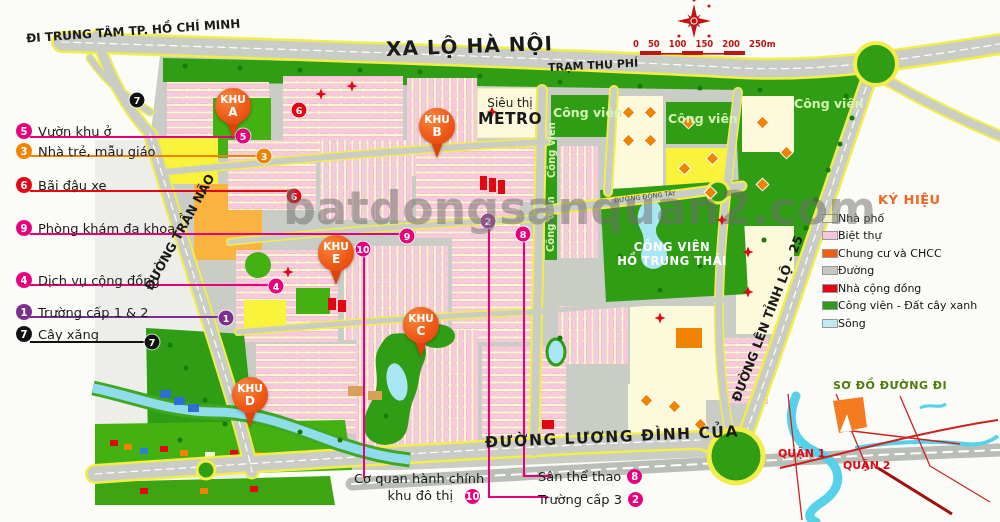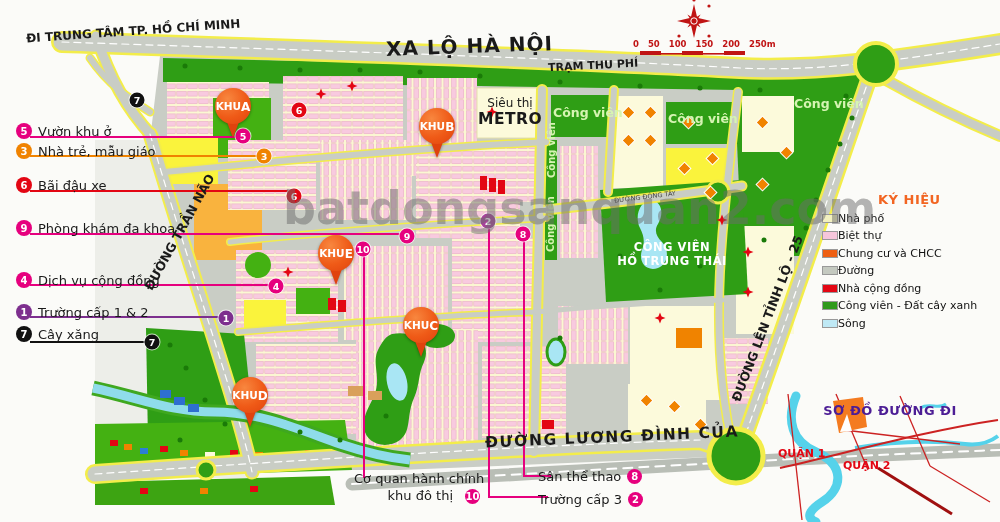--- a/index.html
+++ b/index.html
@@ -14,33 +14,33 @@
   .callout-row{position:absolute;display:flex;align-items:center;gap:6px;z-index:5;}
   .callout-num{width:16px;height:16px;border-radius:50%;color:#fff;font-size:10px;font-weight:bold;
       display:flex;align-items:center;justify-content:center;flex:0 0 16px;}
   .callout-label{font-size:13px;color:#1a1a1a;}
   .pin{position:absolute;width:40px;height:52px;transform:translate(-50%,-100%);z-index:4;
        filter:drop-shadow(0 1px 1.5px rgba(0,0,0,.35));}
   .pin-tail{position:absolute;top:26px;left:50%;transform:translateX(-50%);width:0;height:0;
        border-left:9px solid transparent;border-right:9px solid transparent;border-top:24px solid #e0420e;}
   .pin-bulb{position:absolute;top:0;left:2px;width:36px;height:36px;border-radius:50%;
        background:radial-gradient(circle at 35% 30%,#f8873f 0%,#ef5a17 55%,#e0420e 100%);
-       display:flex;align-items:center;justify-content:center;color:#fff;
+       display:flex;flex-direction:column;align-items:center;justify-content:center;color:#fff;
        font-weight:bold;line-height:1;}
   .pin-khu{font-size:10.5px;} .pin-letter{font-size:12px;margin-top:1px;}
   .legend{position:absolute;left:822px;top:192px;width:176px;z-index:5;}
   .legend-title{margin-left:56px;font-size:13px;font-weight:bold;color:#f26522;letter-spacing:.5px;}
   .legend-row{display:flex;align-items:center;margin-top:4.5px;font-size:11px;color:#111;}
   .legend-row:first-of-type{margin-top:9px;}
   .swatch{width:16px;height:9px;border:1px solid #999;box-sizing:border-box;flex:0 0 16px;}
   .scalebar{position:absolute;left:633px;top:39px;display:flex;gap:9px;z-index:5;
        font-size:8.5px;font-weight:bold;color:#c01414;}
   .b13{font-size:13px;color:#1a1a1a;}
   .parklabel{color:#d6f4b2;font-weight:bold;font-size:12.5px;}
-  .minimap-t{color:#4c1d95;font-weight:bold;font-size:13px;letter-spacing:.5px;margin-top:24px;}
+  .minimap-t{color:#4d7c0f;font-weight:bold;font-size:11px;letter-spacing:.5px;}
   .quan{color:#e30613;font-weight:bold;font-size:11px;}
 </style>
 </head>
 <body>
 
 <div class="scene">
 
   <svg width="1000" height="522" viewBox="0 0 1000 522">
     <defs>
       <pattern id="ph" width="11" height="7.5" patternUnits="userSpaceOnUse">

